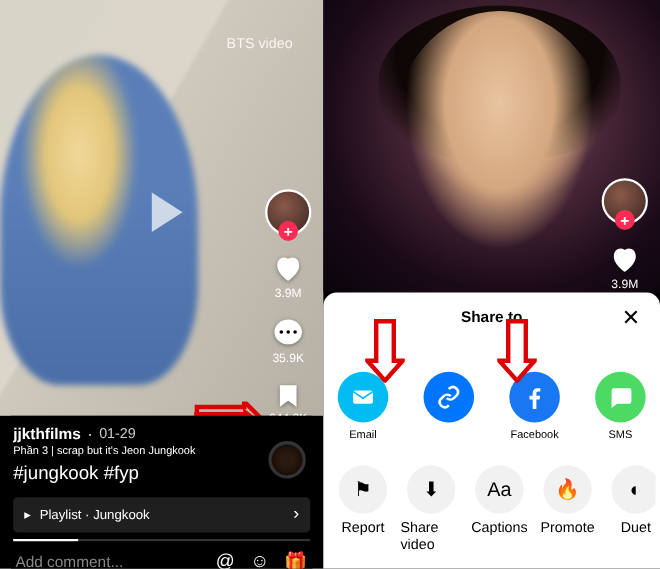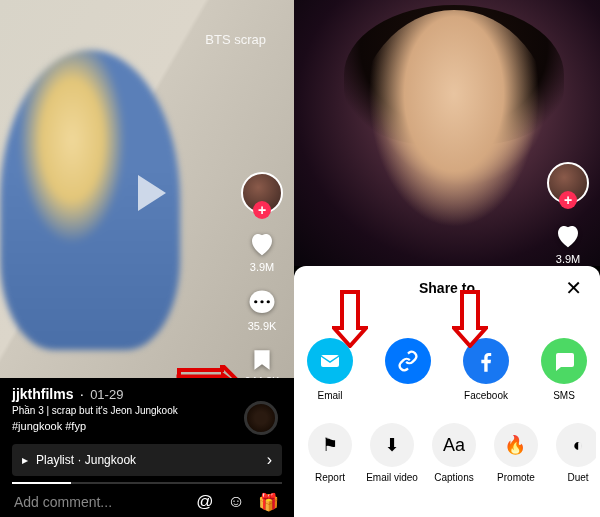--- a/index.html
+++ b/index.html
@@ -19,25 +19,25 @@
 .stat{display:flex;flex-direction:column;align-items:center;gap:2px}
 .stat .ico{filter:drop-shadow(0 1px 2px rgba(0,0,0,.4))}
 .stat .num{font-size:11px;color:#fff;font-weight:500}
 .heart{width:30px;height:30px}
 .heart svg,.comment svg,.bookmark svg,.share svg{fill:#fff}
 .comment{width:30px;height:30px}
 .bookmark{width:26px;height:26px}
 .share{width:30px;height:30px}
 
 .info{position:absolute;left:10px;right:10px;bottom:0;top:378px;background:#000;padding:8px 2px 0}
-.userline{display:flex;align-items:center;gap:6px;font-size:14px}
+.userline{display:flex;gap:6px;font-size:14px}
 .user{font-weight:600}
 .date{color:#ccc;font-size:13px}
 .caption{font-size:10px;margin-top:2px;line-height:1.35;padding-right:50px}
-.tags{font-size:11px;margin-top:2px}
+.tags{font-size:17px;margin-top:2px}
 .sound-disc{position:absolute;right:6px;bottom:82px;width:34px;height:34px;border-radius:50%;background:radial-gradient(circle,#2a1a10 30%,#1a0e06 70%,#0a0604);border:3px solid #333}
 .playlist{margin-top:12px;background:rgba(255,255,255,.12);border-radius:4px;padding:7px 10px;display:flex;align-items:center;gap:8px;font-size:12px}
 .playlist .chev{margin-left:auto;font-size:16px}
 .progress{height:2px;background:#333;margin-top:6px;position:relative}
 .progress::after{content:"";position:absolute;left:0;top:0;height:2px;width:22%;background:#fff}
 .comment-bar{display:flex;align-items:center;gap:10px;padding:8px 2px;color:#888;font-size:14px}
 .comment-bar .icons{margin-left:auto;display:flex;gap:14px;font-size:17px;color:#fff}
 
 .arrow-left{position:absolute;right:50px;bottom:112px;pointer-events:none}
 
@@ -54,33 +54,33 @@
 .share-item .circ{width:46px;height:46px;border-radius:50%;display:flex;align-items:center;justify-content:center}
 .share-item .lbl{font-size:10px;color:#000}
 .c-email{background:#00bcf2}
 .c-link{background:#0076ff}
 .c-msgr{background:linear-gradient(45deg,#0099ff,#a033ff,#ff5280,#ff7061)}
 .c-fb{background:#1877f2}
 .c-sms{background:#4cd964}
 .action-row{display:flex;gap:6px;padding:12px 4px 0;overflow:hidden}
 .action-item{display:flex;flex-direction:column;align-items:center;gap:5px;min-width:56px}
 .action-item .circ{width:44px;height:44px;border-radius:50%;background:#f1f1f1;display:flex;align-items:center;justify-content:center;color:#000;font-size:18px}
-.action-item .lbl{font-size:10px;color:#000}
+.action-item .lbl{font-size:13px;color:#000}
 
 .arrow-r{position:absolute;pointer-events:none}
 .arrow-r.a1{left:38px;top:290px}
 .arrow-r.a2{left:158px;top:290px}
 </style>
 </head>
 <body>
 
 <div class="panel left">
   <div class="lvid">
     <div class="blur-person"></div>
-    <div class="wm">BTS scrap</div>
+    <div class="wm">BTS video</div>
     <div class="play"></div>
   </div>
 
   <div class="rail">
     <div class="avatar">
       <div class="plus">+</div>
     </div>
     <div class="stat">
       <span class="ico heart"><svg viewBox="0 0 24 24">
             <path d="M12 21s-8-5.3-8-11.2C4 6.1 6.2 4 9 4c1.7 0 3 1 3 1s1.3-1 3-1c2.8 0 5 2.1 5 5.8 0 5.9-8 11.2-8 11.2z"></path>
@@ -200,21 +200,21 @@
         <span class="lbl">SMS</span>
       </div>
     </div>
     <div class="action-row">
       <div class="action-item">
           <div class="circ">⚑</div>
           <span class="lbl">Report</span>
         </div>
       <div class="action-item">
           <div class="circ">⬇</div>
-          <span class="lbl">Email video</span>
+          <span class="lbl">Share video</span>
         </div>
       <div class="action-item">
           <div class="circ">Aa</div>
           <span class="lbl">Captions</span>
         </div>
       <div class="action-item">
           <div class="circ">🔥</div>
           <span class="lbl">Promote</span>
         </div>
       <div class="action-item">

